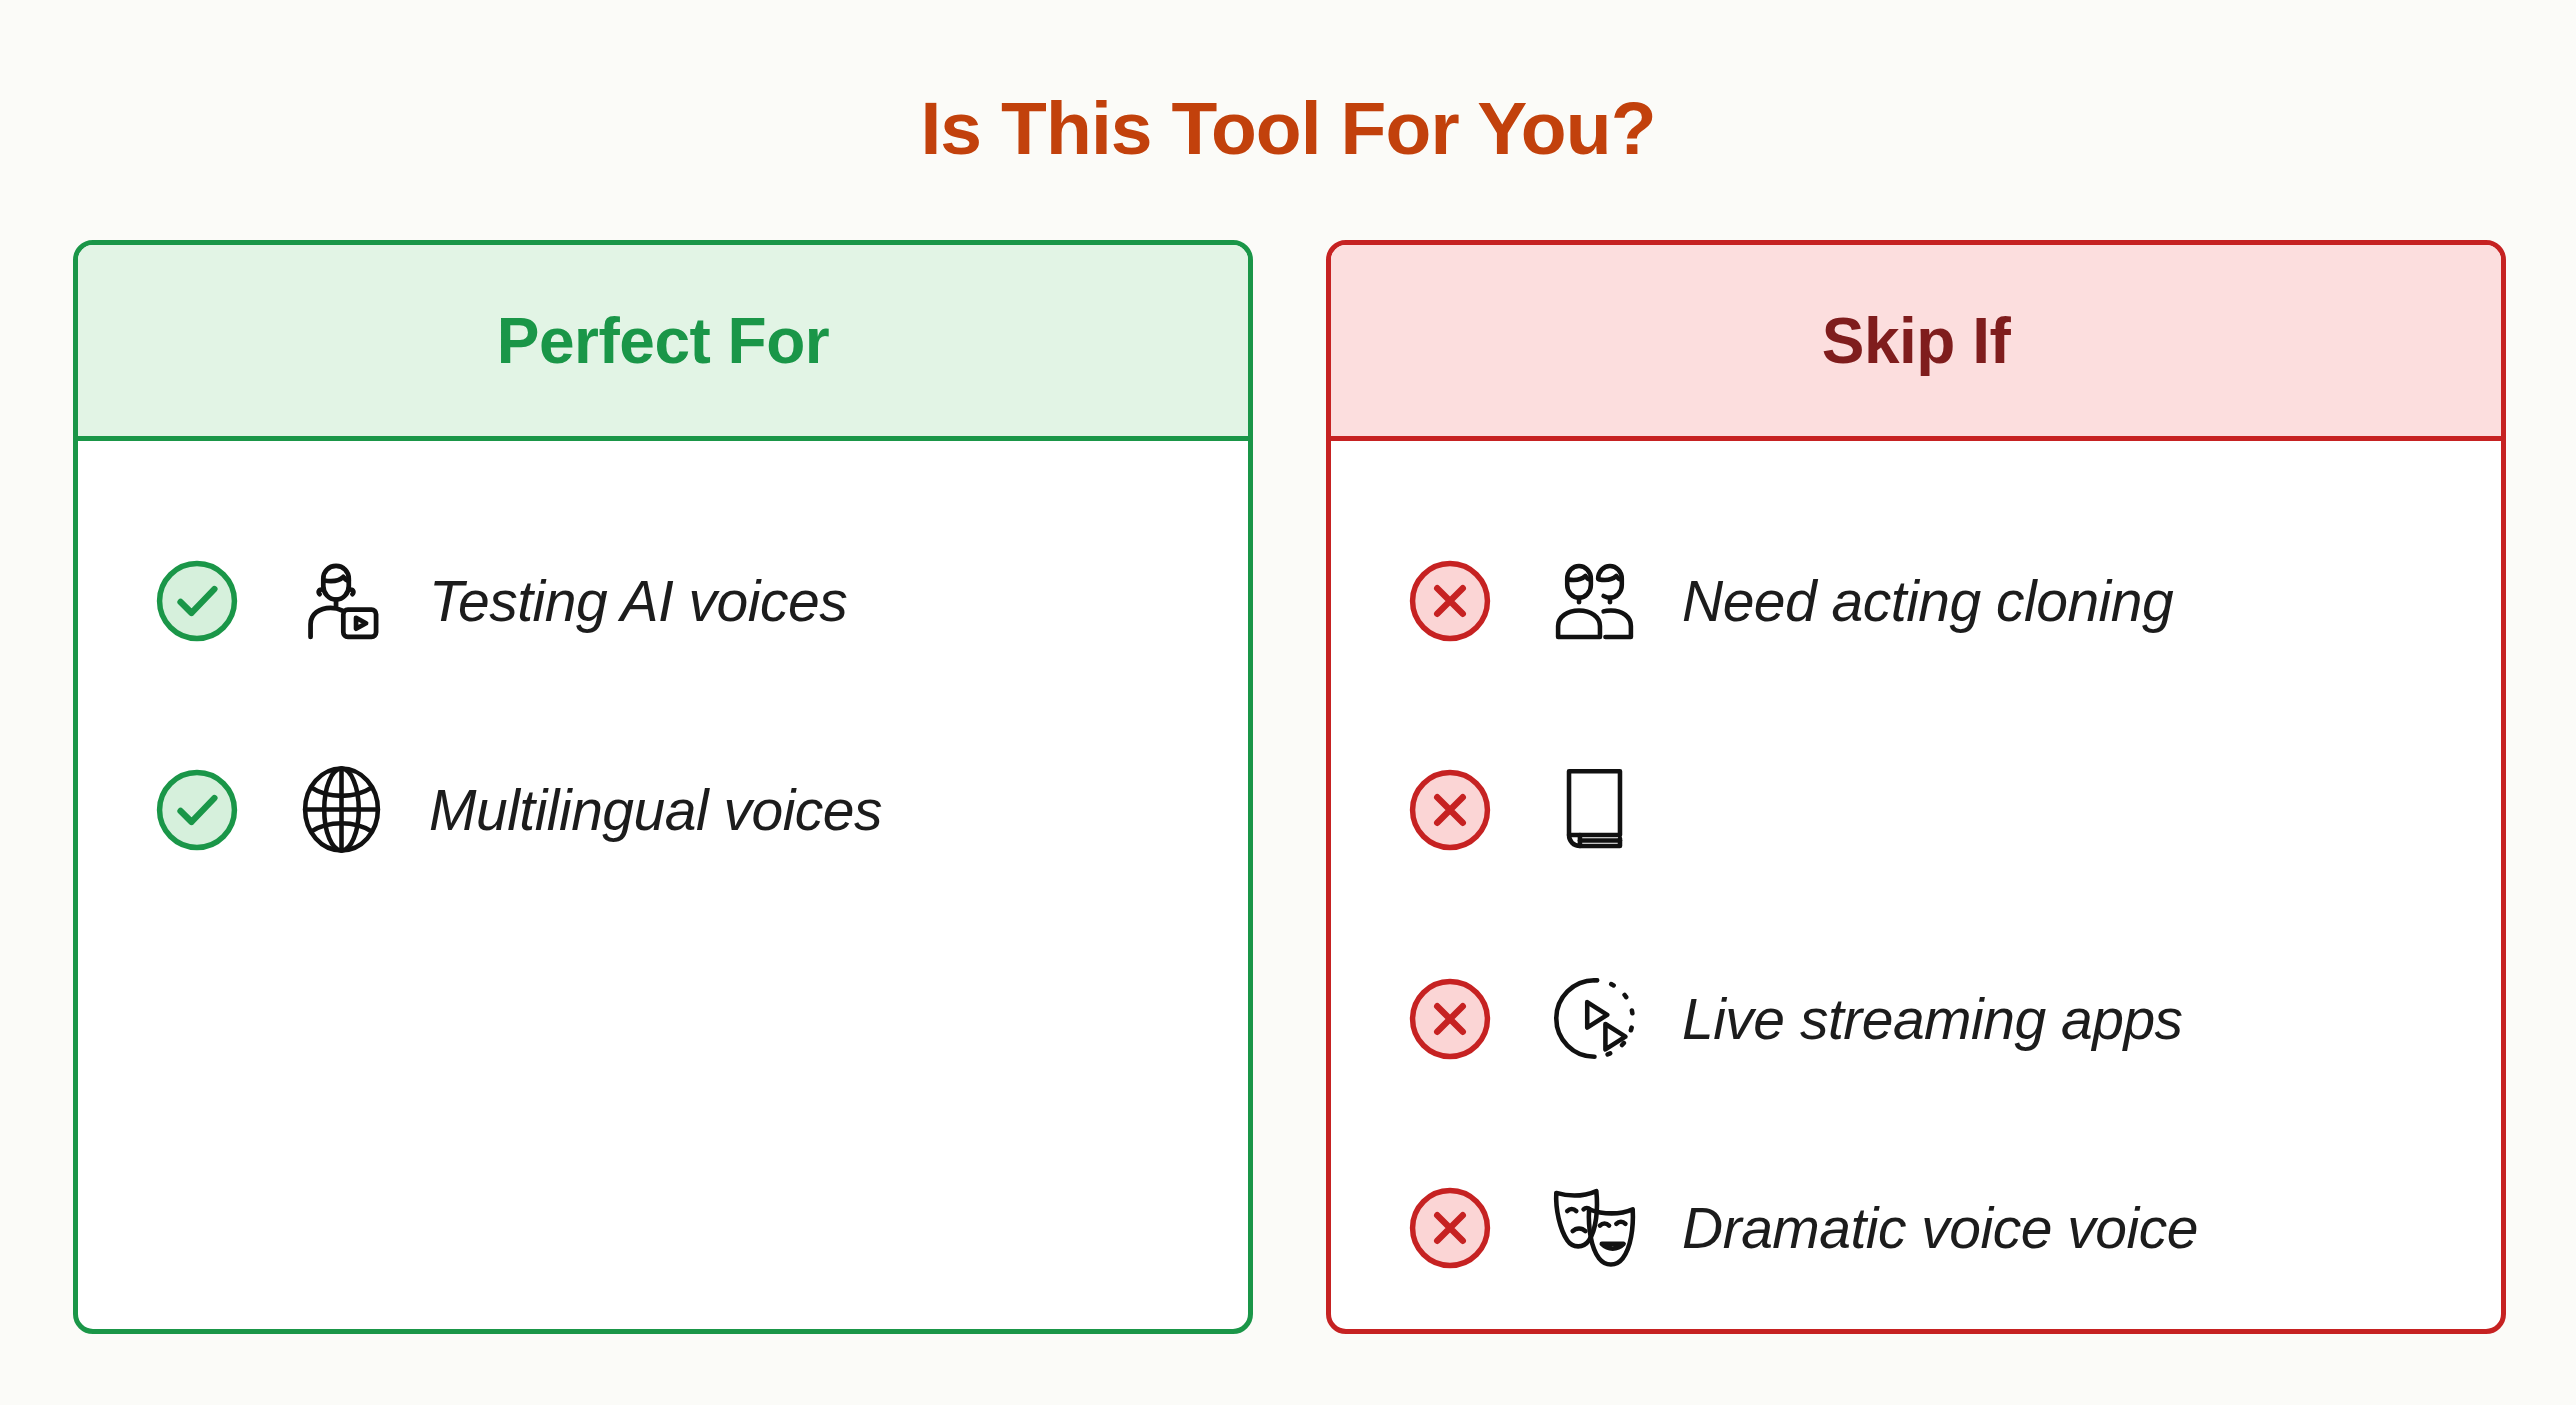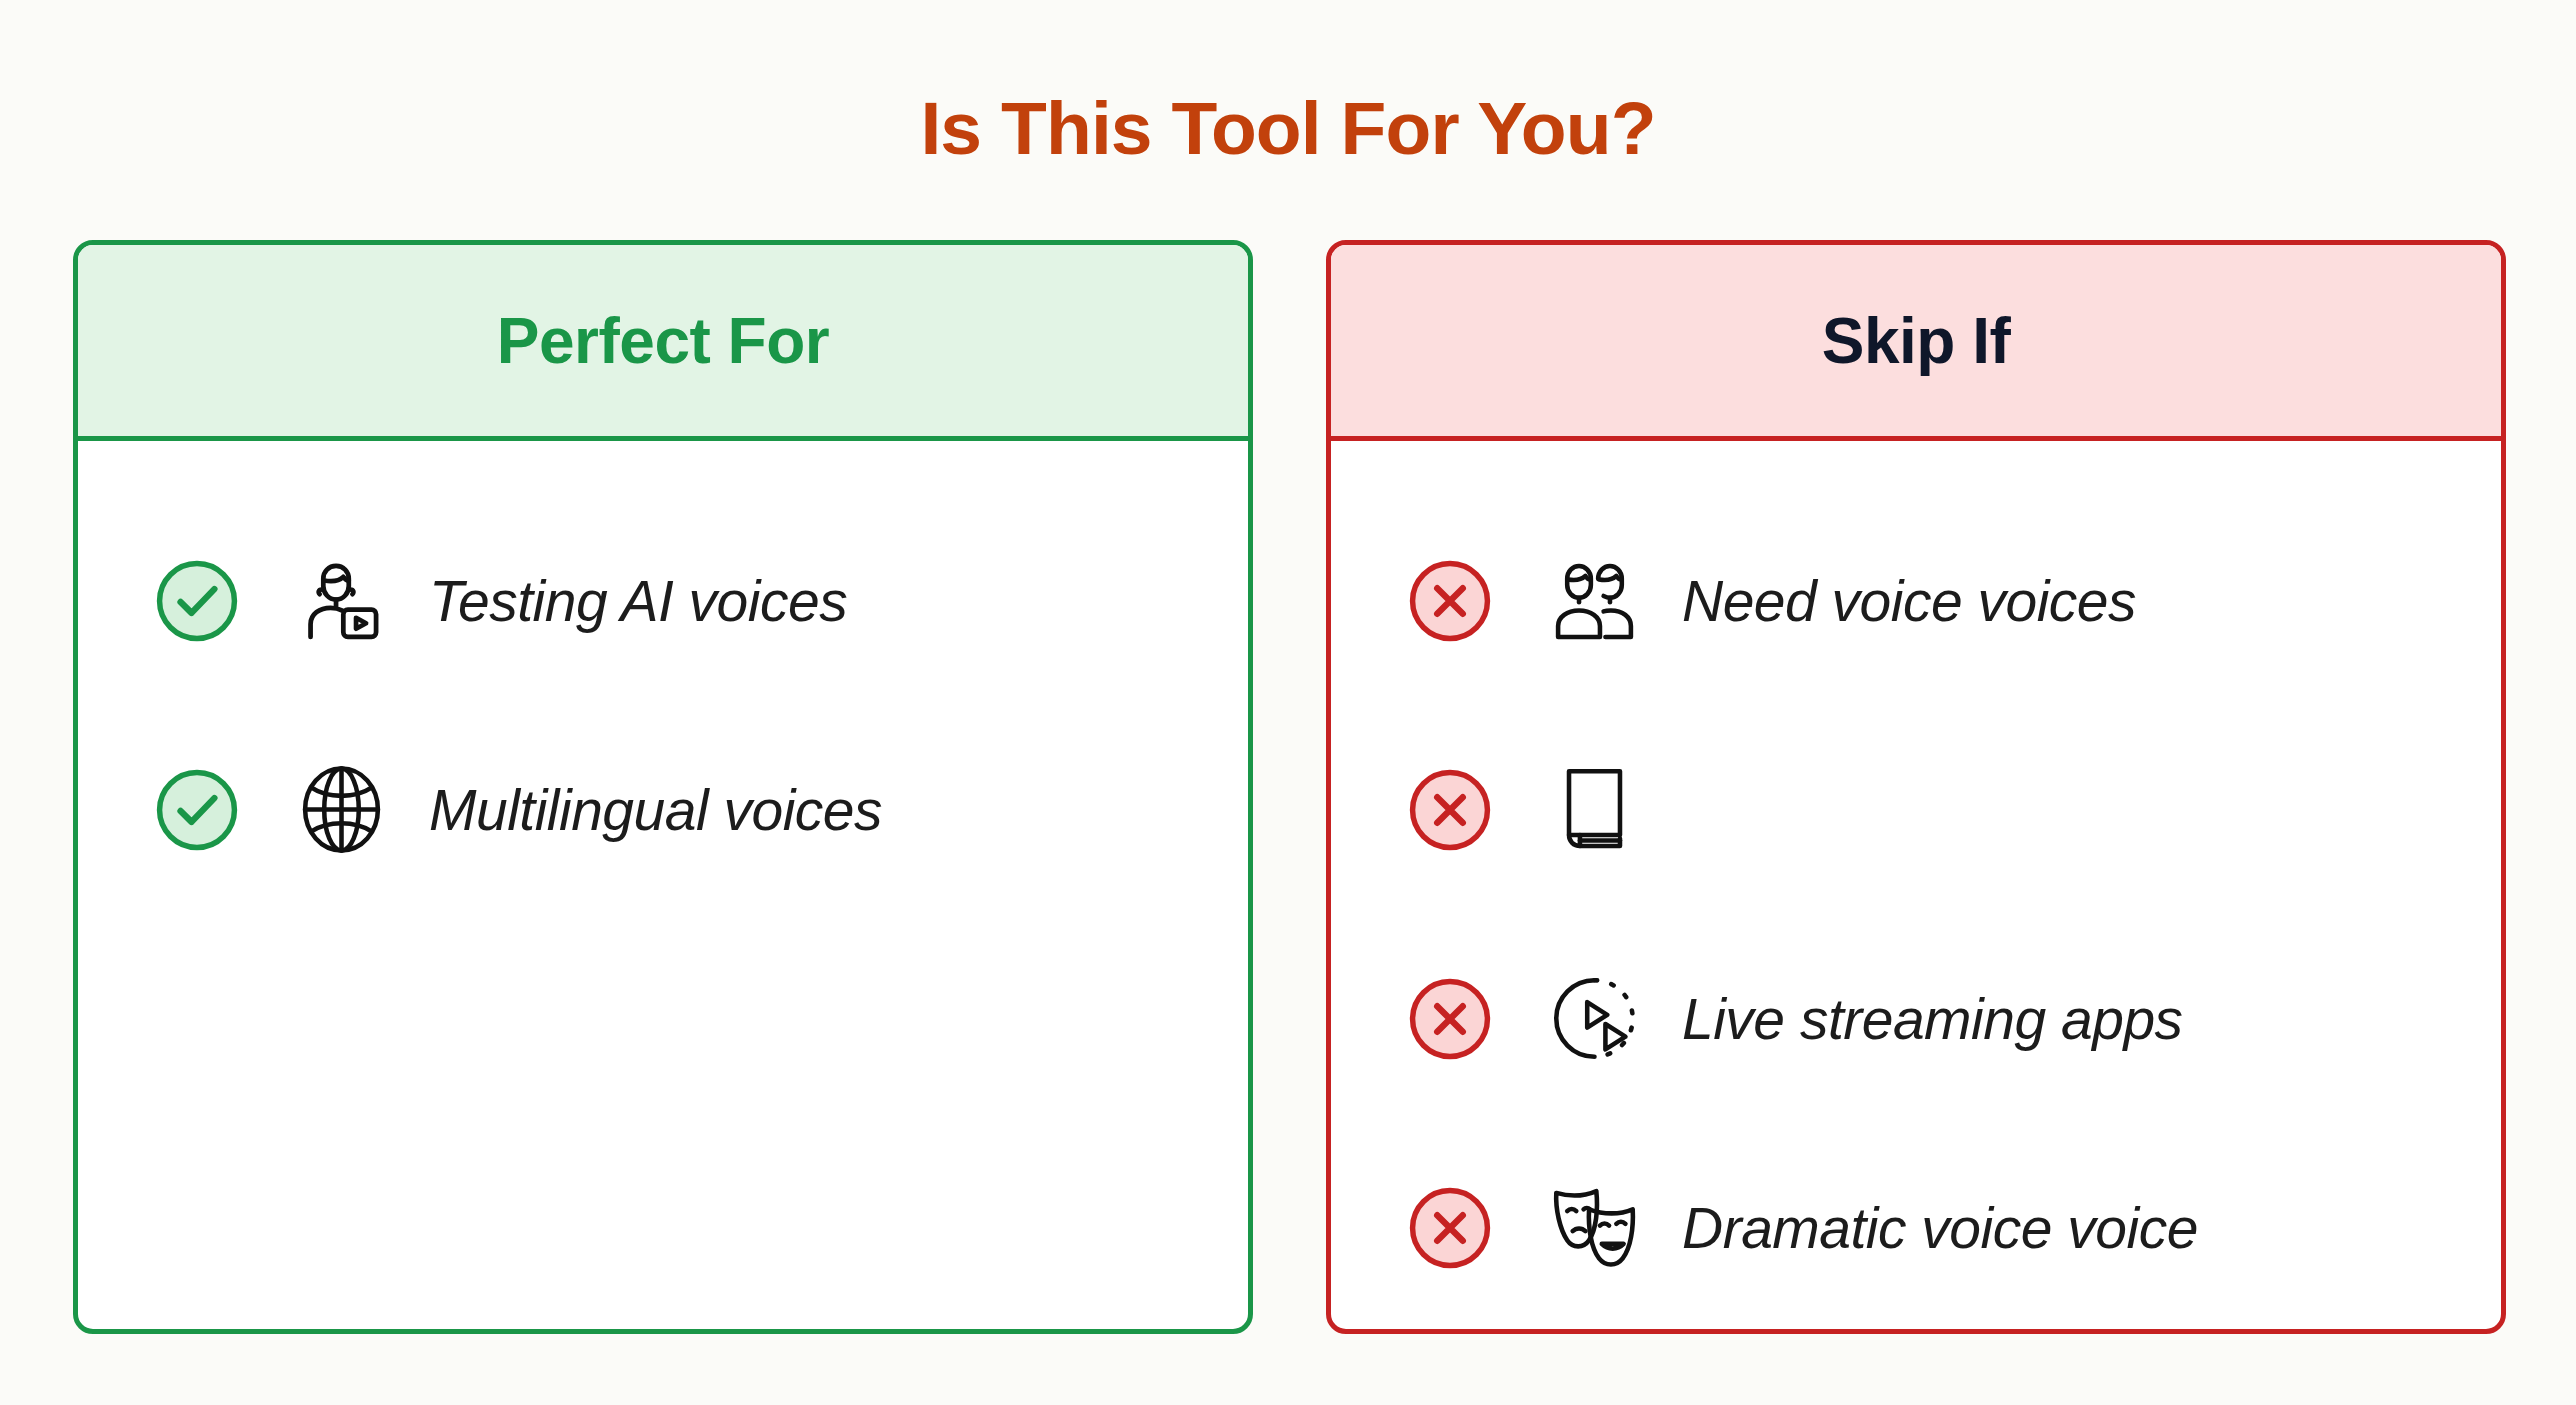--- a/index.html
+++ b/index.html
@@ -70,21 +70,21 @@
     border-bottom-color: #c62222;
   }
 
   .card-header-title {
     font-size: 64px;
     font-weight: bold;
     color: #1a9648;
     letter-spacing: -0.5px;
   }
   .card.negative .card-header-title {
-    color: #0f172a;
+    color: #7f1d1d;
   }
 
   .card-body {
     flex: 1 1 auto;
     padding: 55px 0 0 0;
     display: flex;
     flex-direction: column;
     font-style: italic;
   }
 
@@ -201,21 +201,21 @@
             <path d="M20 26c0-8 6-14 13-14s13 6 13 14v7c0 8-6 14-13 14s-13-6-13-14z"></path>
             <path d="M21 27c6 1 14 1 19-4 2 3 3 4 5 4"></path>
             <path d="M33 47v5"></path>
             <path d="M10 90V78c0-10 10-17 23-17s23 7 23 17v12z"></path>
             <path d="M54 26c0-8 6-14 13-14s13 6 13 14v7c0 8-6 14-13 14-3 0-5-1-7-2"></path>
             <path d="M55 27c6 1 14 1 19-4 2 3 3 4 5 4"></path>
             <path d="M67 47v5"></path>
             <path d="M60 62c3-1 5-1 8-1 13 0 22 7 22 17v12H62"></path>
           </svg>
         </span>
-        <span class="row-label">Need voice voices</span>
+        <span class="row-label">Need acting cloning</span>
       </div>
 
       <div class="row">
         <span class="mark">
           <svg viewBox="0 0 92 92">
             <circle cx="46" cy="46" r="41" fill="#fbd5d5" stroke="#c62222" stroke-width="6"></circle>
             <path d="M32 32 L60 60 M60 32 L32 60" fill="none" stroke="#c62222" stroke-width="7" stroke-linecap="round"></path>
           </svg>
         </span>
         <span class="glyph">

